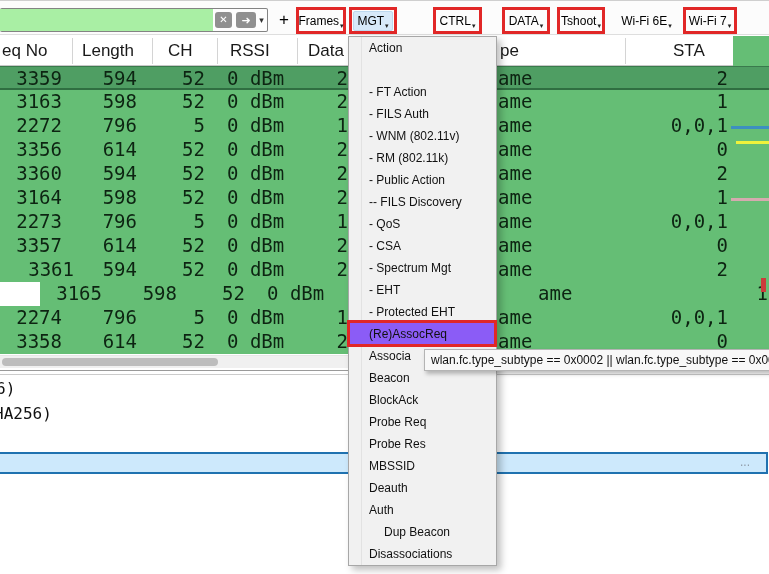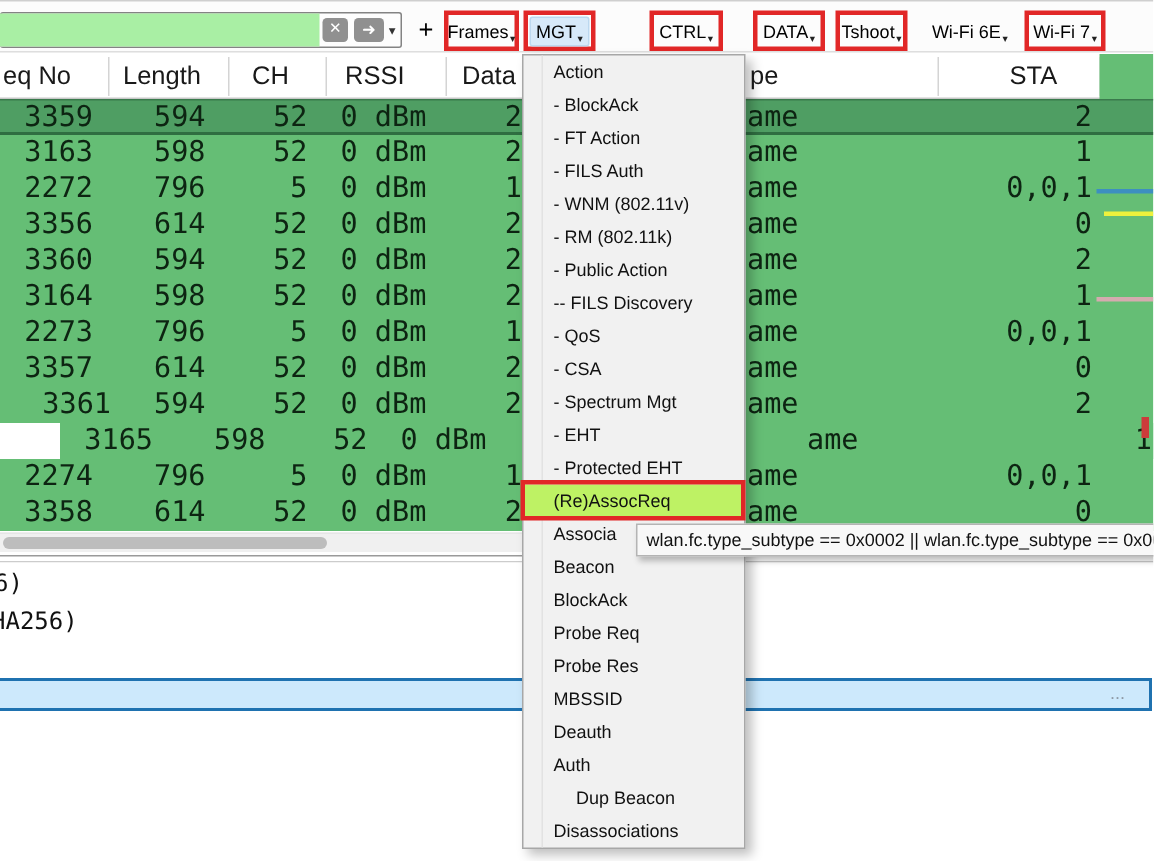--- a/index.html
+++ b/index.html
@@ -61,21 +61,21 @@
            border-top:2px solid #1f72b0;border-bottom:2px solid #1f72b0;border-right:2px solid #1f72b0;
            box-sizing:border-box;}
   .bluebar .dots{position:absolute;right:16px;top:1px;font-size:12px;color:#8e9aa6;}
 
   
   .menu{position:absolute;left:348px;top:36px;width:149px;height:530px;background:#f1f1f1;
         border:1px solid #a7a7a7;box-sizing:border-box;box-shadow:4px 4px 7px rgba(0,0,0,0.25);z-index:10;}
   .gutter{position:absolute;left:12px;top:0;bottom:0;width:1px;background:#e2e2e2;}
   .mi{position:absolute;left:1px;width:145px;height:22px;line-height:22px;font-size:12px;color:#111;
       padding-left:19px;box-sizing:border-box;white-space:nowrap;}
-  .mi.hl{background:#bef264;}
+  .mi.hl{background:#8b5cf6;}
   .annot-box{position:absolute;border:3px solid #e12727;box-sizing:border-box;z-index:30;pointer-events:none;}
   .annot-menu{left:347px;top:320px;width:150px;height:27px;}
 
   
   .tooltip{position:absolute;left:424px;top:349px;width:360px;height:22px;background:#f8f8f8;
            border:1px solid #b4b4b4;box-sizing:border-box;z-index:20;line-height:20px;
            font-size:12px;color:#111;padding-left:6px;white-space:nowrap;overflow:hidden;
            box-shadow:2px 3px 4px rgba(0,0,0,0.25);}
 
   .redtick{position:absolute;left:761px;top:278px;width:5px;height:14px;background:#cc3b3b;z-index:5;}
@@ -281,21 +281,20 @@
     <div class="dline" style="left:-4px;top:4px">6)</div>
     <div class="dline" style="left:-6px;top:29px">HA256)</div>
   </div>
   <div class="bluebar">
     <span class="dots">...</span>
   </div>
 
   <div class="menu">
     <div class="gutter"></div>
   <div class="mi" style="top: 0px;">Action</div>
-      <div class="mi" style="top: 22px;">- BlockAck</div>
       <div class="mi" style="top: 44px;">- FT Action</div>
       <div class="mi" style="top: 66px;">- FILS Auth</div>
       <div class="mi" style="top: 88px;">- WNM (802.11v)</div>
       <div class="mi" style="top: 110px;">- RM (802.11k)</div>
       <div class="mi" style="top: 132px;">- Public Action</div>
       <div class="mi" style="top: 154px;">-- FILS Discovery</div>
       <div class="mi" style="top: 176px;">- QoS</div>
       <div class="mi" style="top: 198px;">- CSA</div>
       <div class="mi" style="top: 220px;">- Spectrum Mgt</div>
       <div class="mi" style="top: 242px;">- EHT</div>

